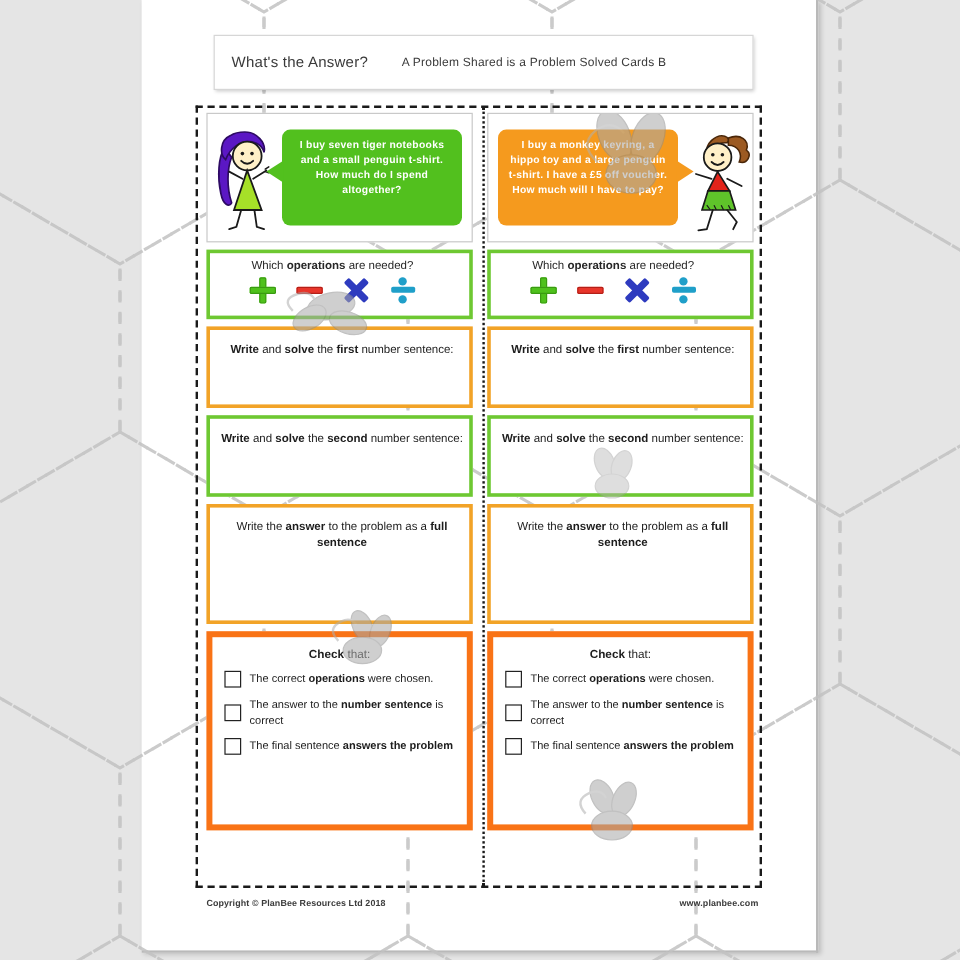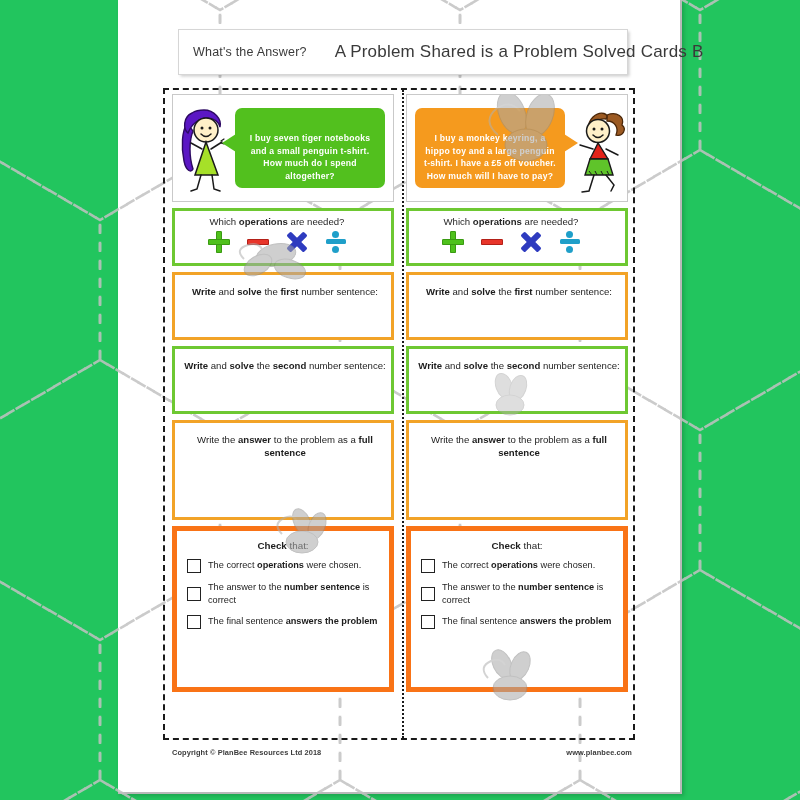--- a/index.html
+++ b/index.html
@@ -1,21 +1,21 @@
 <!DOCTYPE html>
 <html><head>
 <meta charset="utf-8">
 <style>
   html,body{margin:0;padding:0;}
   body{
     width:800px;height:800px;overflow:hidden;
     background:#ffffff;
     font-family:"Liberation Sans", sans-serif;
   }
-  .stage{position:relative;width:800px;height:800px;background:#22c55e;}
+  .stage{position:relative;width:800px;height:800px;background:#e5e5e5;}
 
   
   .page{
     position:absolute;left:118px;top:0px;width:562px;height:792px;
     background:#ffffff;
     border-right:2px solid #b9b9b9;
     border-bottom:2px solid #b9b9b9;
     box-shadow:2px 2px 4px rgba(0,0,0,.18);
     overflow:hidden;
   }
@@ -30,21 +30,21 @@
     position:absolute;left:178px;top:29px;width:448px;height:44px;
     background:#ffffff;border:1px solid #d6d6d6;
     box-shadow:1.5px 1.5px 3px rgba(0,0,0,.2);
     z-index:8;
     display:flex;align-items:center;
   }
   .title-left{
     margin-left:14px;font-size:12.5px;color:#3a3a3a;letter-spacing:.2px;white-space:nowrap;
   }
   .title-right{
-    margin-left:28px;font-size:17px;color:#3a3a3a;letter-spacing:.2px;white-space:nowrap;
+    margin-left:28px;font-size:10px;color:#3a3a3a;letter-spacing:.2px;white-space:nowrap;
   }
 
   
   .cutframe{
     position:absolute;left:163px;top:88px;width:472px;height:652px;
     border:2px dashed #1a1a1a;
     z-index:7;
     box-sizing:border-box;
   }
   .cut-vert{
@@ -62,21 +62,21 @@
     background:#ffffff;border:1px solid #c9c9c9;box-sizing:border-box;
     margin-bottom:6px;position:relative;
   }
 
   
   .qcell{height:108px;display:flex;align-items:center;}
   .char{width:62px;height:94px;flex:0 0 62px;position:relative;}
   .bubble{
     position:relative;flex:1;margin-right:8px;min-height:80px;
     border-radius:7px;
-    display:flex;align-items:flex-end;justify-content:center;
+    display:flex;align-items:flex-start;justify-content:center;
     padding:6px 8px;box-sizing:border-box;
   }
   .bubble.green{background:#52C01E;}
   .bubble.orange{background:#F59A1E;}
   .bubble .tail{position:absolute;top:26px;width:0;height:0;
     border-top:9px solid transparent;border-bottom:9px solid transparent;}
   .bubble.green .tail{left:-13px;border-right:14px solid #52C01E;}
   .bubble.orange .tail{right:-13px;border-left:14px solid #F59A1E;}
   .btext{
     color:#ffffff;font-size:8.6px;line-height:12.5px;text-align:center;

